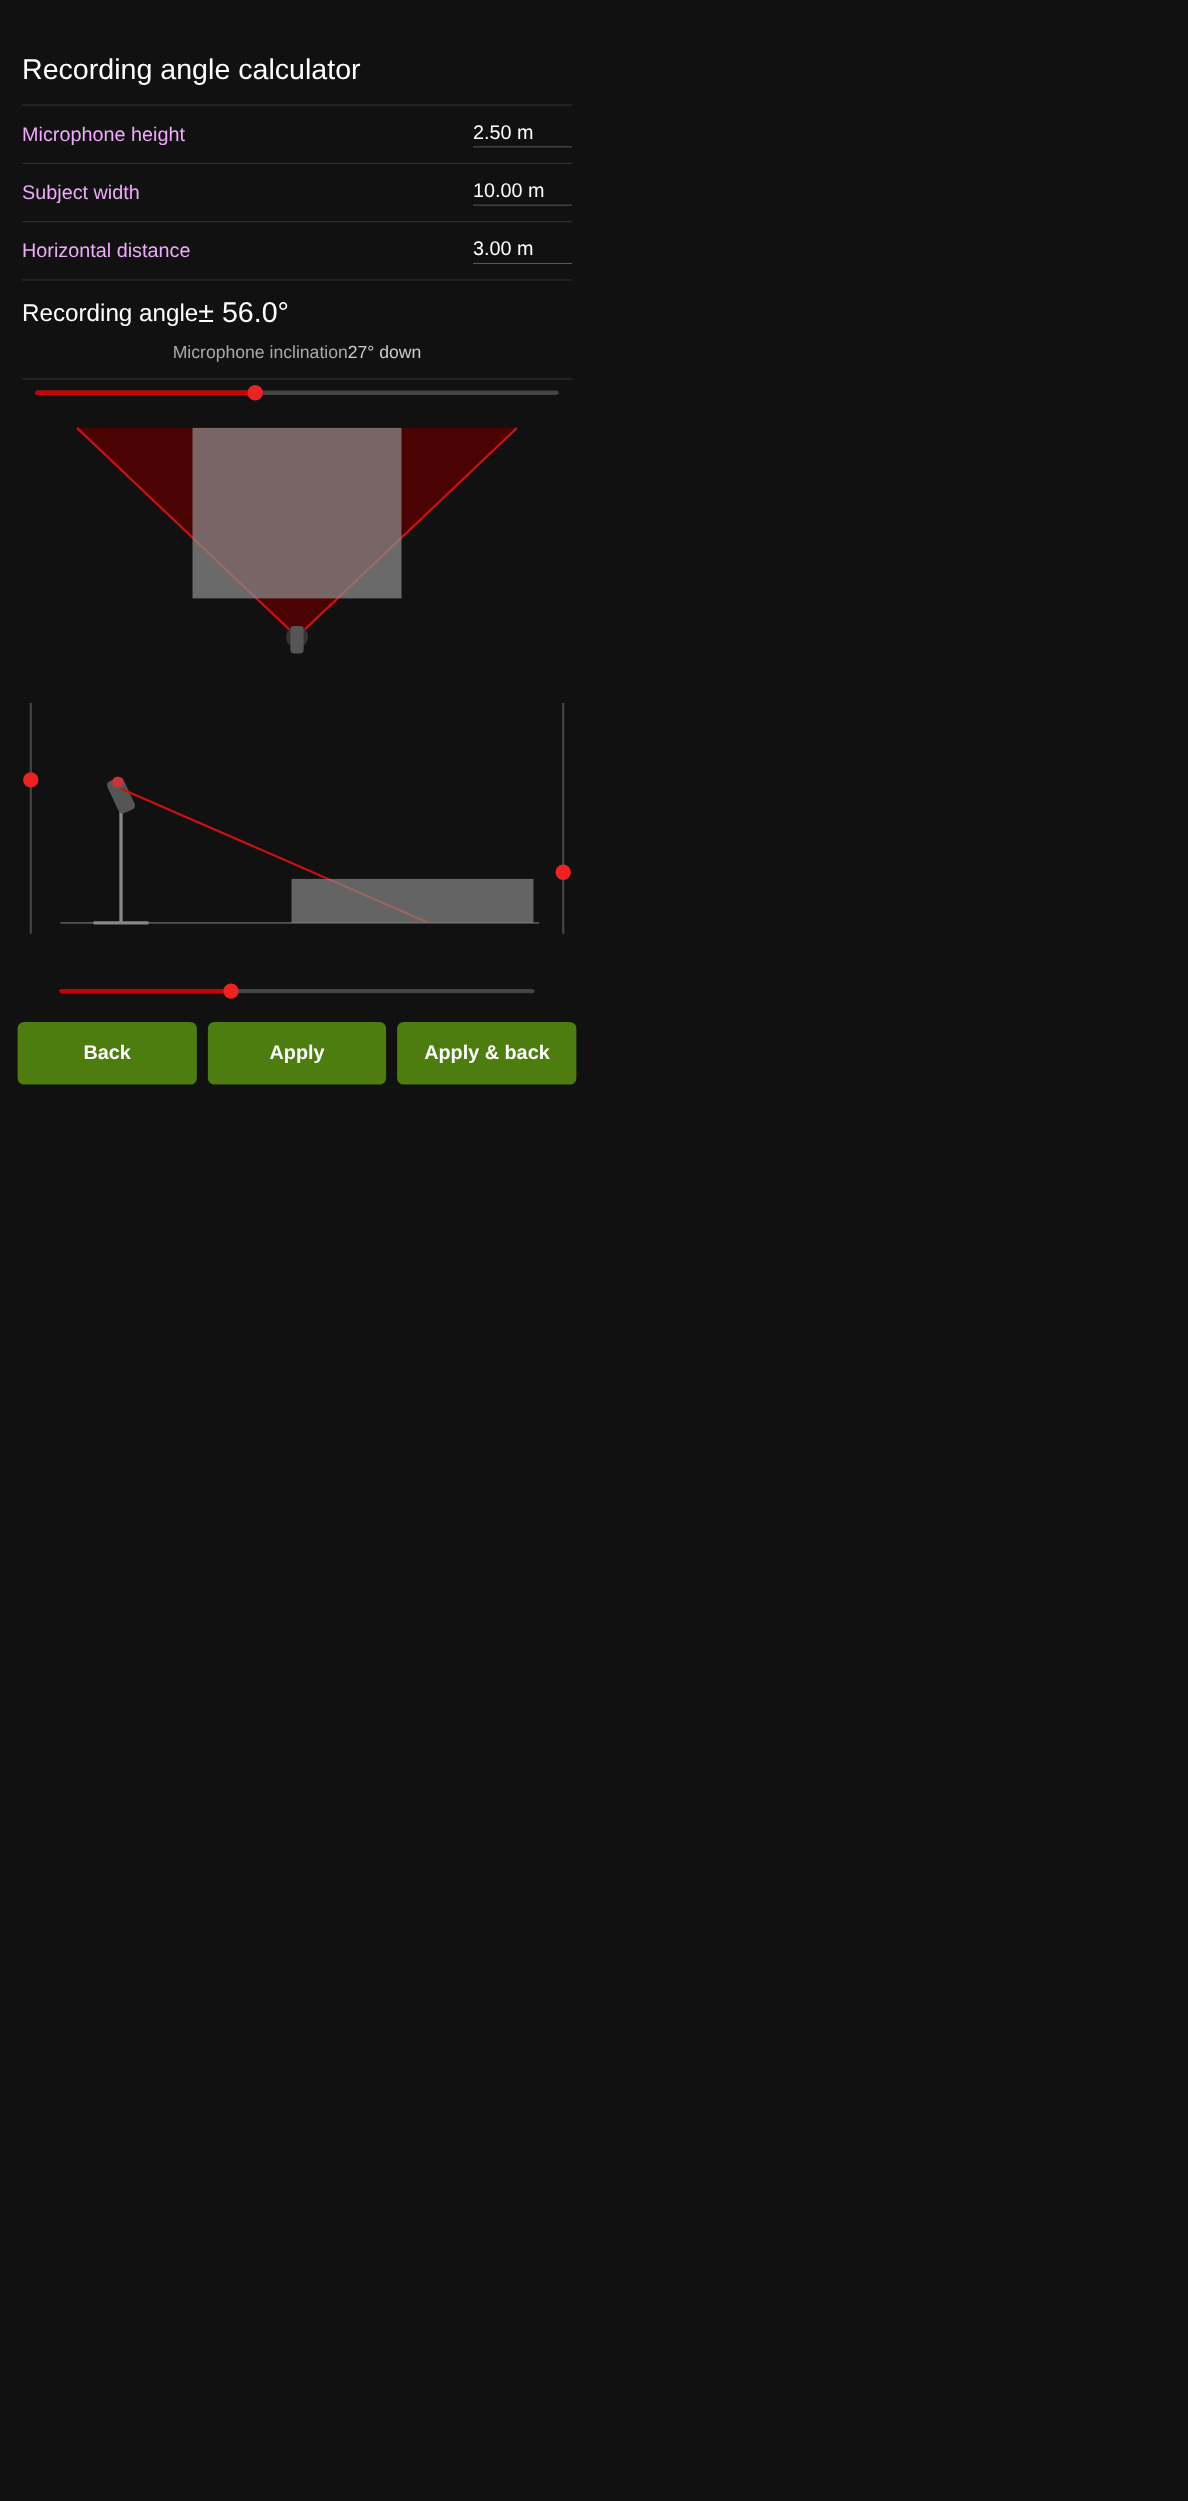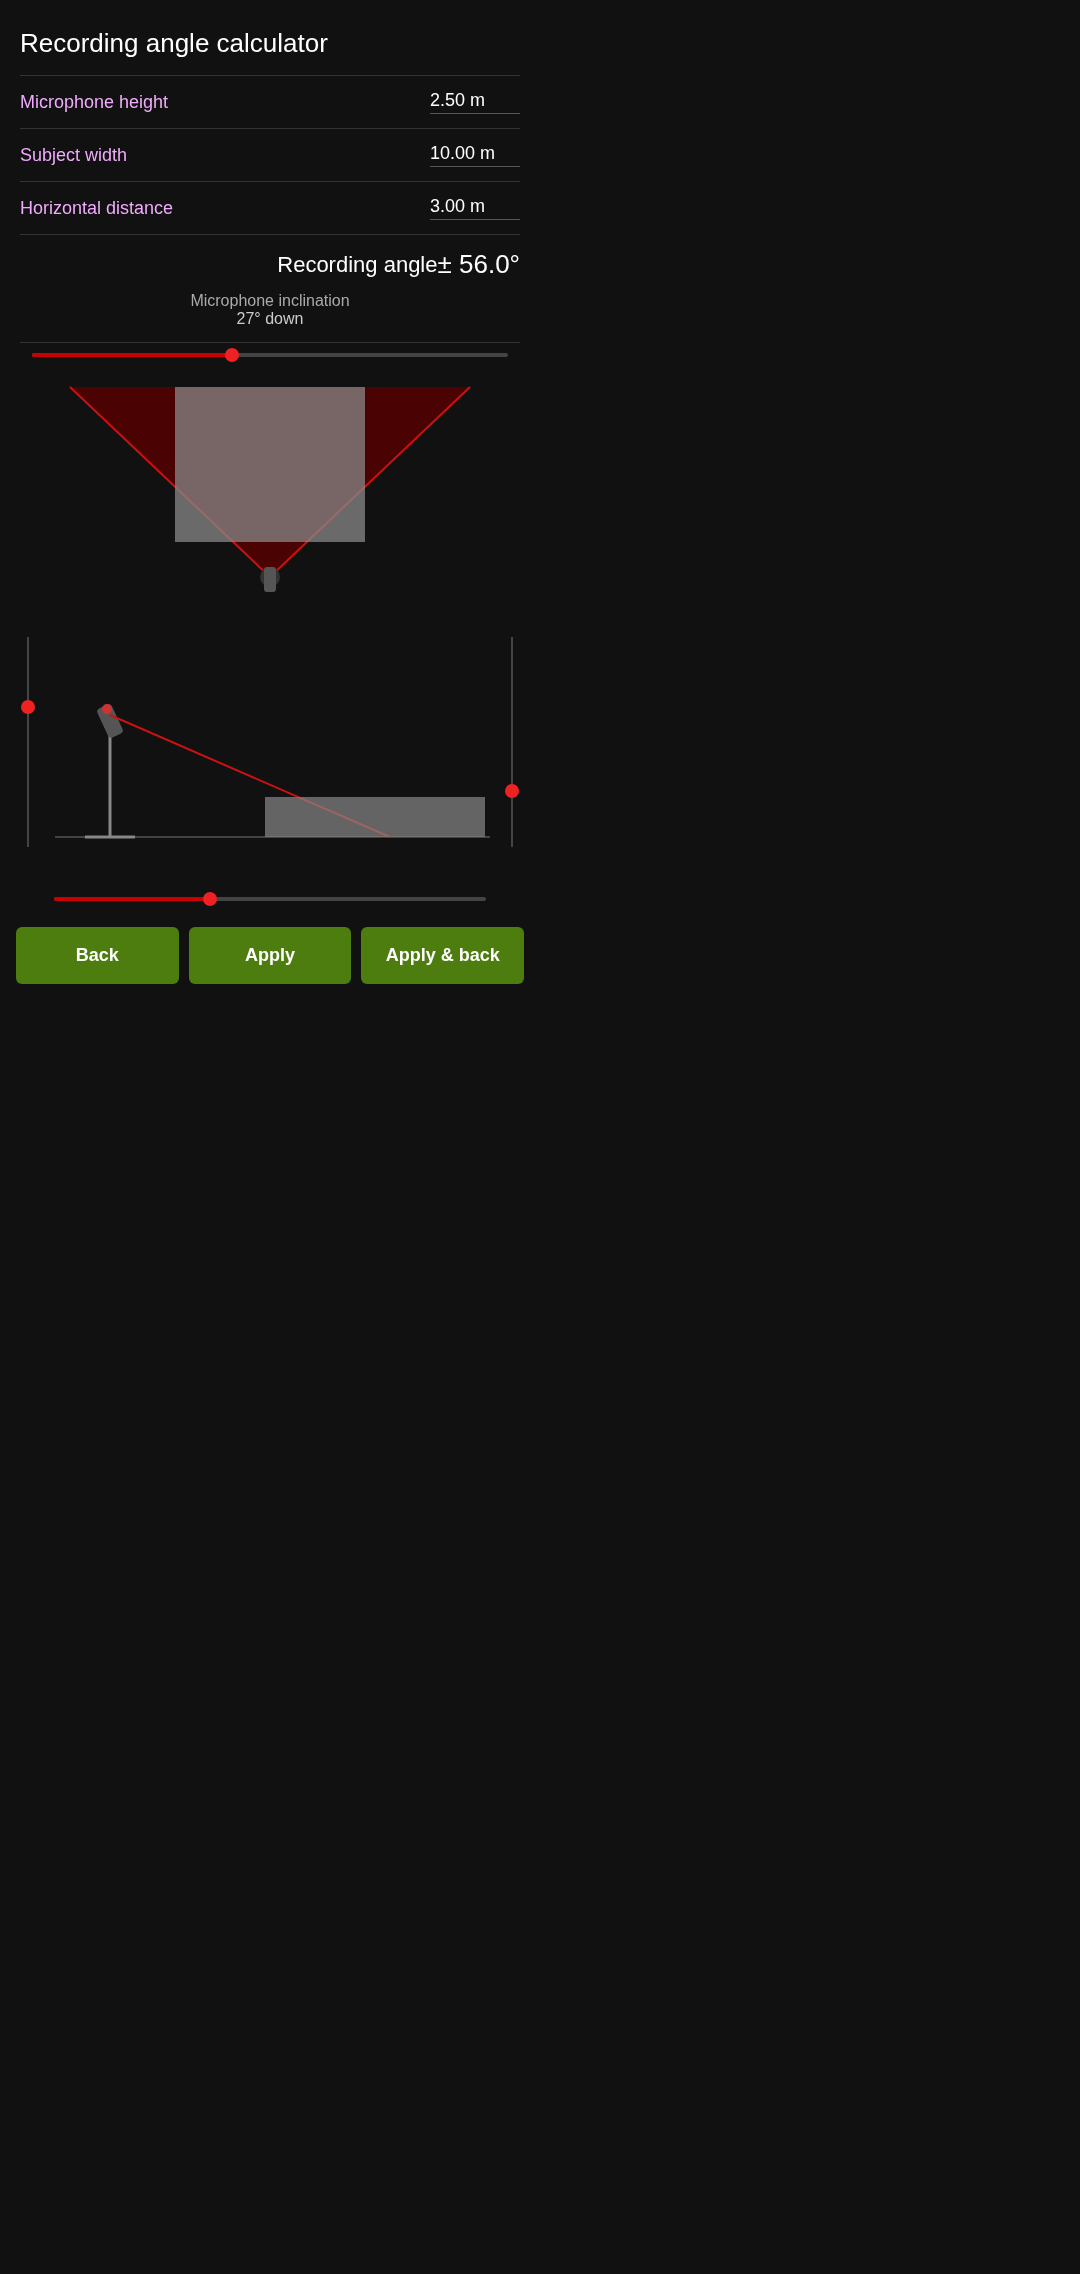--- a/index.html
+++ b/index.html
@@ -12,20 +12,21 @@
       min-height: 1137px;
       position: relative;
       overflow-x: hidden;
     }
     .page-container {
       width: 540px;
       min-height: 1137px;
       background: #111111;
       display: flex;
       flex-direction: column;
+      margin-top: 20px;
     }
     .header {
       padding: 28px 20px 16px 20px;
     }
     .header-title {
       font-size: 26px;
       font-weight: 400;
       color: #ffffff;
     }
     .divider {
@@ -52,41 +53,40 @@
       font-size: 18px;
       color: #ffffff;
       font-weight: 400;
       text-align: left;
       border-bottom: 1px solid #555555;
       padding-bottom: 2px;
       min-width: 90px;
     }
     .recording-angle-row {
       display: flex;
-      justify-content: flex-end;
+      justify-content: flex-start;
       align-items: center;
       padding: 14px 0 8px 0;
     }
     .recording-angle-label {
       font-size: 22px;
       color: #ffffff;
       font-weight: 400;
     }
     .recording-angle-value {
       font-size: 26px;
       color: #ffffff;
       font-weight: 400;
     }
     .inclination-row {
       display: flex;
-      justify-content: flex-start;
+      justify-content: center;
       align-items: center;
       padding: 4px 0 14px 0;
       border-bottom: 1px solid #333333;
-      flex-direction: column;
     }
     .inclination-label {
       font-size: 16px;
       color: #aaaaaa;
       font-weight: 300;
     }
     .inclination-value {
       font-size: 16px;
       color: #cccccc;
     }

